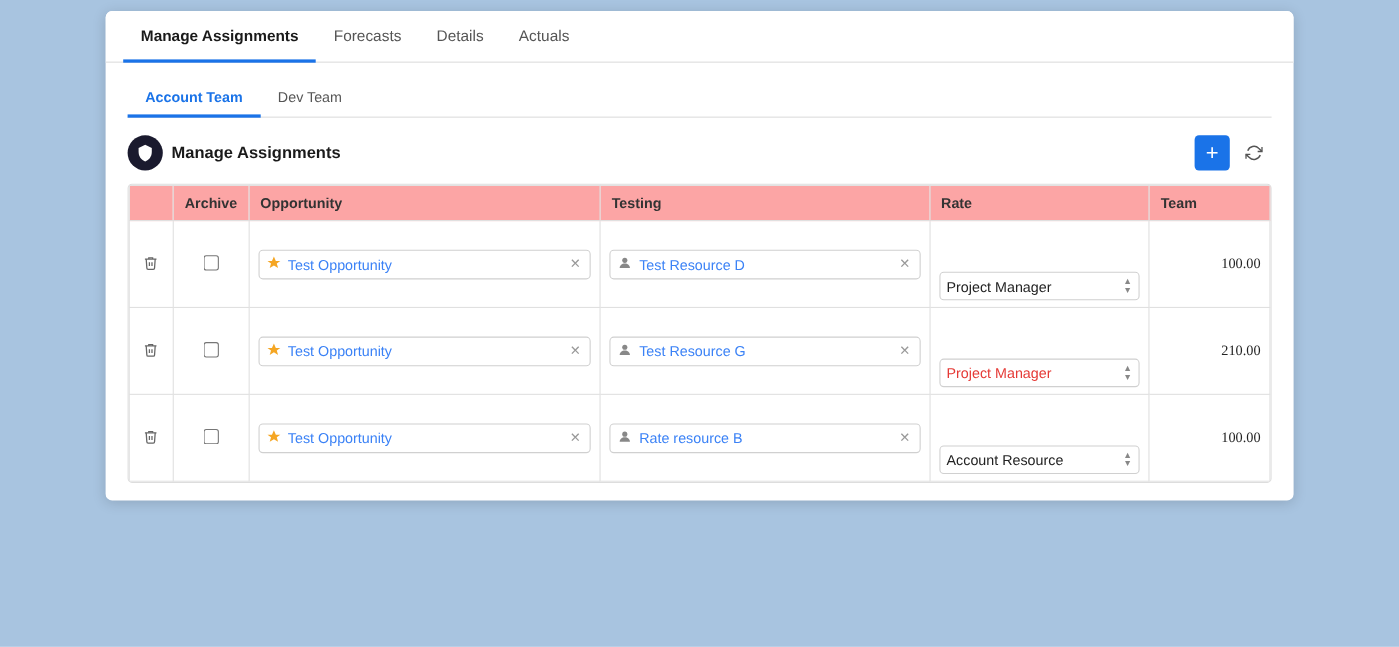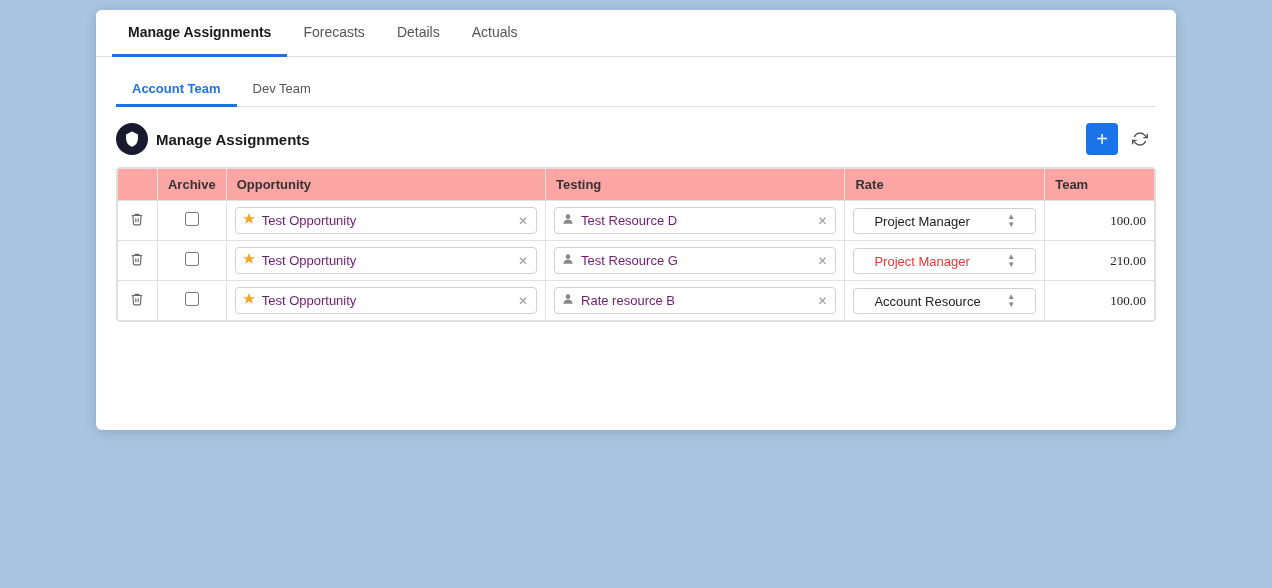--- a/index.html
+++ b/index.html
@@ -187,41 +187,42 @@
       font-size: 14px;
       flex-shrink: 0;
     }
     .field-icon-resource {
       color: #888;
       font-size: 14px;
       flex-shrink: 0;
     }
     .field-text {
       flex: 1;
-      color: #701a75;
+      color: #3b82f6;
       font-size: 13px;
     }
     .field-clear {
       background: none;
       border: none;
       cursor: pointer;
       color: #999;
       font-size: 12px;
       padding: 0 2px;
       flex-shrink: 0;
     }
 
     .role-field {
       display: flex;
-      align-items: flex-end;
+      align-items: center;
       border: 1px solid #d0d0d0;
       border-radius: 4px;
-      padding: 4px 20px;
+      padding: 4px 6px;
       background: #fff;
       justify-content: space-between;
+      margin-top: 40px;
     }
     .role-text {
       color: #222;
       flex: 1;
     }
     .role-text.error { color: #e53935; }
     .spinner-btns {
       display: flex;
       flex-direction: column;
       margin-left: 4px;

